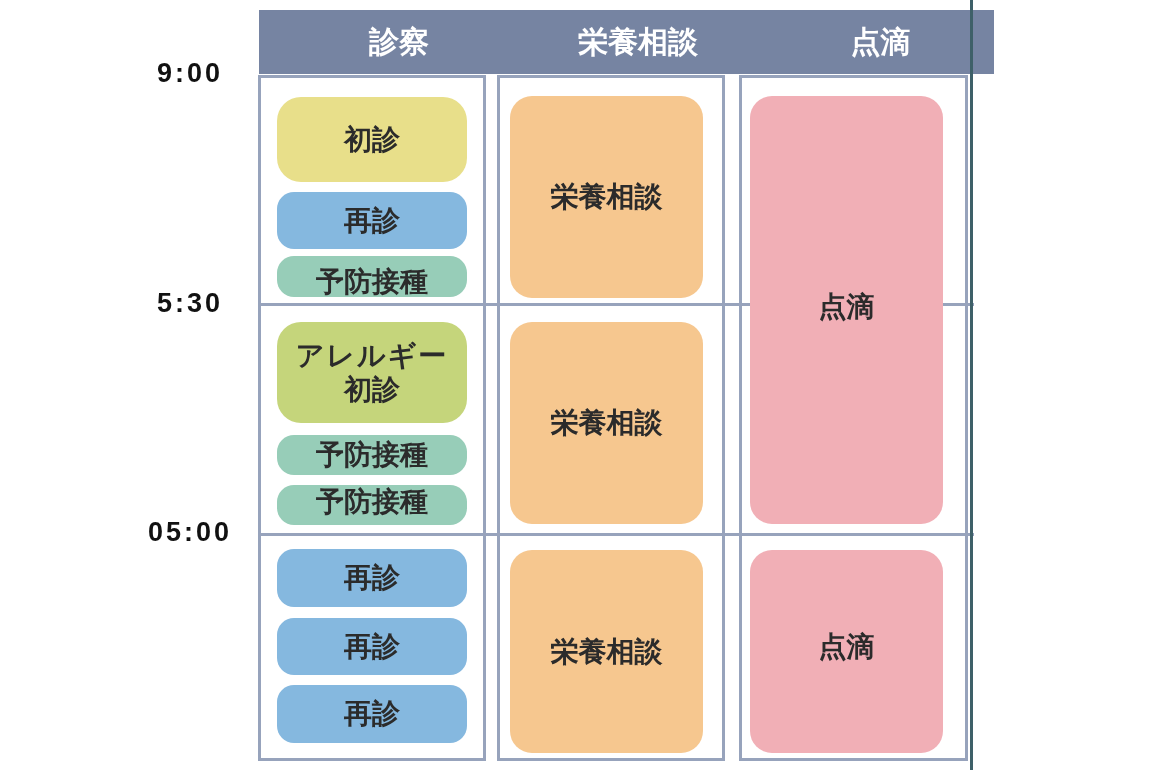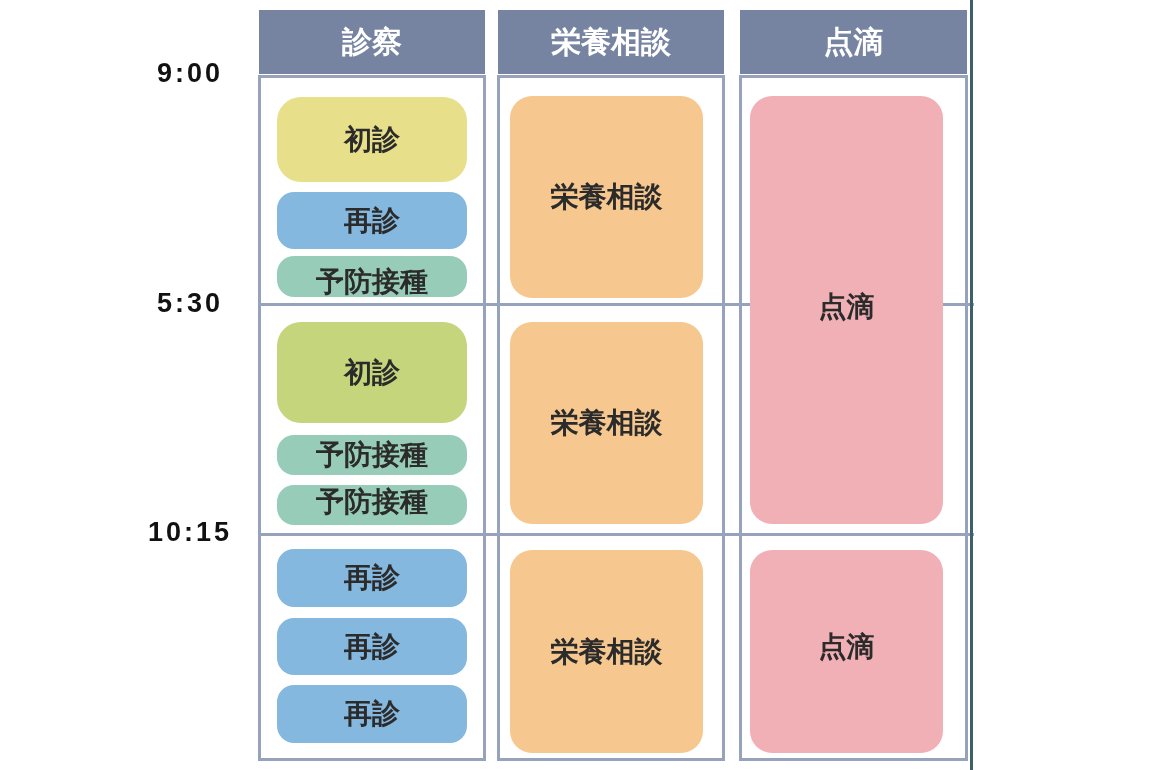--- a/index.html
+++ b/index.html
@@ -1,35 +1,35 @@
 <!DOCTYPE html>
 <html><head>
   <meta charset="utf-8">
   <style>
     html, body { margin:0; padding:0; }
     body { width:1173px; height:770px; background:#ffffff; position:relative; overflow:hidden;
       font-family:"DejaVu Sans", sans-serif; }
     .time { position:absolute; width:120px; text-align:center; font-family:"Liberation Sans", sans-serif;
       font-weight:bold; font-size:27px; letter-spacing:3px; color:#111; }
     .col-header { position:absolute; top:10px; height:64px; background:#7684a2; color:#fff;
-      font-weight:bold; font-size:30px; display:flex; align-items:center; justify-content:center; }
+      font-weight:bold; font-size:30px; display:flex; align-items:center; justify-content:center;padding-left:27px; }
     .col-body { position:absolute; top:75px; height:686px; border:3px solid #97a3bc; border-top:3px solid #97a3bc;
       box-sizing:border-box; background:#fff; }
     .gridline { position:absolute; height:3px; background:#97a3bc; }
     .block { position:absolute; border-radius:24px; display:flex; align-items:center; justify-content:center;
       text-align:center; color:#2b2b2b; font-weight:bold; font-size:28px; line-height:1.2; }
     .sm { border-radius:17px; font-size:28px; }
     .vline { position:absolute; left:970px; top:0; width:3px; height:770px; background:#3e6068; }
   </style>
 </head>
 <body>
 
 <div class="time" style="left:130px; top:58px;">9:00</div>
 <div class="time" style="left:130px; top:288px;">5:30</div>
-<div class="time" style="left:130px; top:517px;">10:15</div>
+<div class="time" style="left:130px; top:517px;">05:00</div>
 
 <div class="col-header" style="left:259px; width:226px;">診察</div>
 <div class="col-header" style="left:498px; width:226px;">栄養相談</div>
 <div class="col-header" style="left:740px; width:227px;">点滴</div>
 
 <div class="col-body" style="left:258px; width:228px;"></div>
 <div class="col-body" style="left:497px; width:228px;"></div>
 <div class="col-body" style="left:739px; width:229px;"></div>
 
 <div class="gridline" style="left:258px; top:303px; width:716px;"></div>
@@ -38,20 +38,21 @@
 <div class="block" style="left:277px; top:97px; width:190px; height:85px; background:#e8df8a;">
   <span>初診</span>
 </div>
 <div class="block sm" style="left:277px; top:192px; width:190px; height:57px; background:#85b8df;">
   <span>再診</span>
 </div>
 <div class="block sm" style="left:277px; top:256px; width:190px; height:41px; background:#97cdb8;">
   <span style="margin-top:10px;">予防接種</span>
 </div>
 <div class="block" style="left:277px; top:322px; width:190px; height:101px; background:#c5d57b; flex-direction:column;">
+  <span style="white-space:nowrap; letter-spacing:2px;">アレルギー</span>
   <span>初診</span>
 </div>
 <div class="block sm" style="left:277px; top:435px; width:190px; height:40px; background:#97cdb8;">
   <span>予防接種</span>
 </div>
 <div class="block sm" style="left:277px; top:485px; width:190px; height:40px; background:#97cdb8;">
   <span style="margin-top:-6px;">予防接種</span>
 </div>
 <div class="block sm" style="left:277px; top:549px; width:190px; height:58px; background:#85b8df;">
   <span>再診</span>

